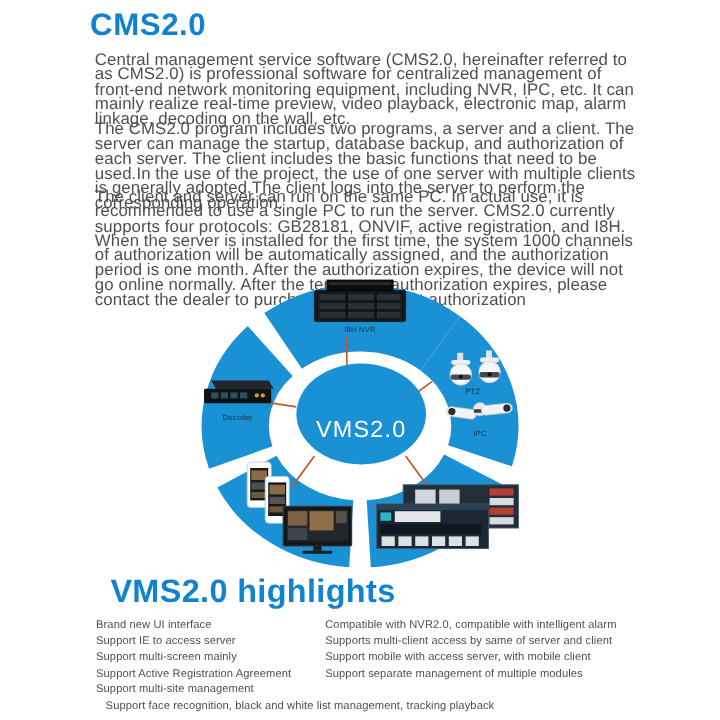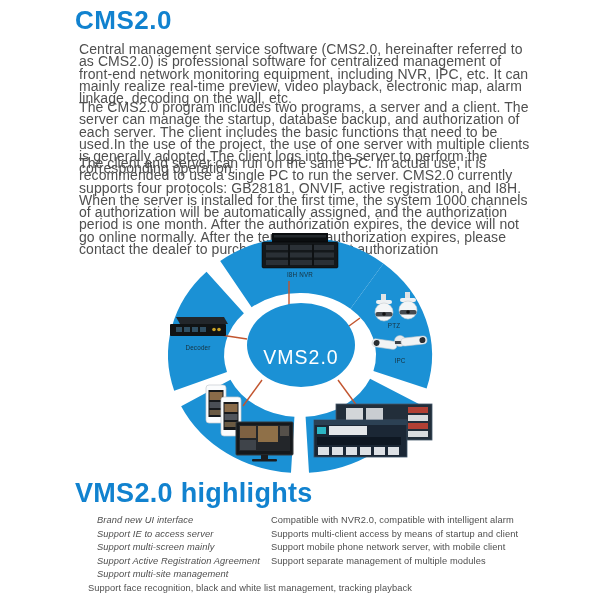--- a/index.html
+++ b/index.html
@@ -24,29 +24,29 @@
   .diagram{position:absolute;left:0;top:228px;}
   .dev-label{
     font-size:6.3px;fill:var(--devlabel);text-anchor:middle;
     font-family:"Liberation Sans",sans-serif;letter-spacing:0.2px;
   }
   .hub-label{
     font-size:19.5px;fill:#ffffff;text-anchor:middle;letter-spacing:1px;
     font-family:"Liberation Sans",sans-serif;
   }
   .hl-heading{
-    position:absolute;left:75px;top:478px;margin:0;
+    position:absolute;left:92px;top:478px;margin:0;
     font-size:27px;font-weight:bold;letter-spacing:0.3px;
     color:var(--accent);
   }
   .hl-list{
     position:absolute;margin:0;padding:0;list-style:none;
     font-size:9.3px;line-height:13.6px;color:var(--body);letter-spacing:0.08px;
   }
-  .hl-left{left:97px;top:514px;width:180px;font-style:italic;}
+  .hl-left{left:80px;top:514px;width:180px;}
   .hl-right{left:271px;top:514px;width:270px;}
   .hl-footer{
     position:absolute;left:88px;top:583px;width:440px;
     font-size:9.3px;color:var(--body);letter-spacing:0.08px;
   }
 </style>
 </head>
 <body>
 
 <div class="page">
@@ -181,20 +181,20 @@
   <ul class="hl-list hl-left">
     <li>Brand new UI interface</li>
     <li>Support IE to access server</li>
     <li>Support multi-screen mainly</li>
     <li>Support Active Registration Agreement</li>
     <li>Support multi-site management</li>
   </ul>
 
   <ul class="hl-list hl-right">
     <li>Compatible with NVR2.0, compatible with intelligent alarm</li>
-    <li>Supports multi-client access by means of startup and client</li>
-    <li>Support mobile phone network server, with mobile client</li>
+    <li>Supports multi-client access by same of server and client</li>
+    <li>Support mobile with access server, with mobile client</li>
     <li>Support separate management of multiple modules</li>
   </ul>
 
   <div class="hl-footer">Support face recognition, black and white list management, tracking playback</div>
 
 </div>
 
 </body></html>

